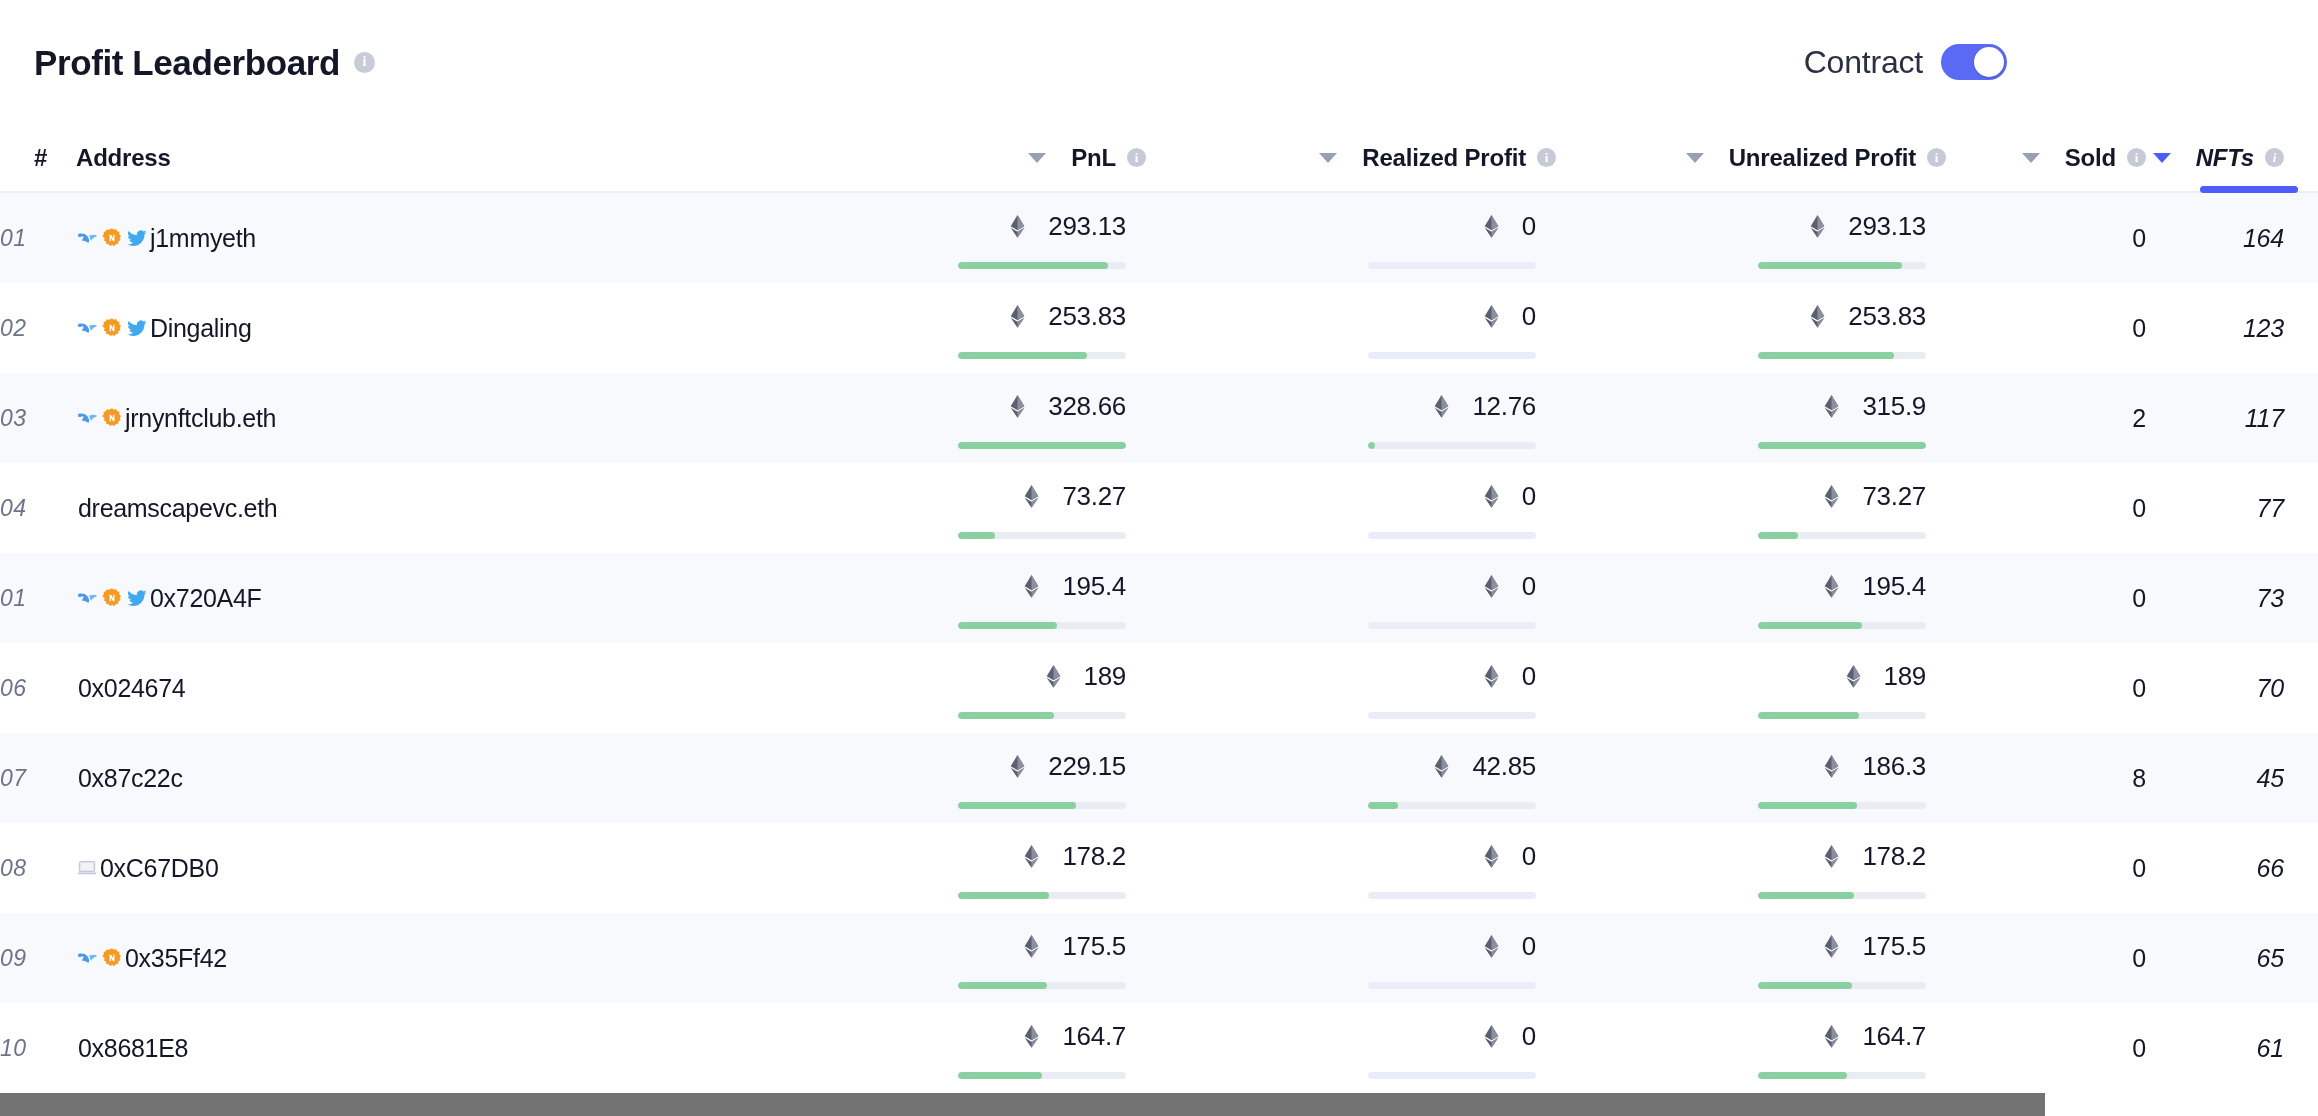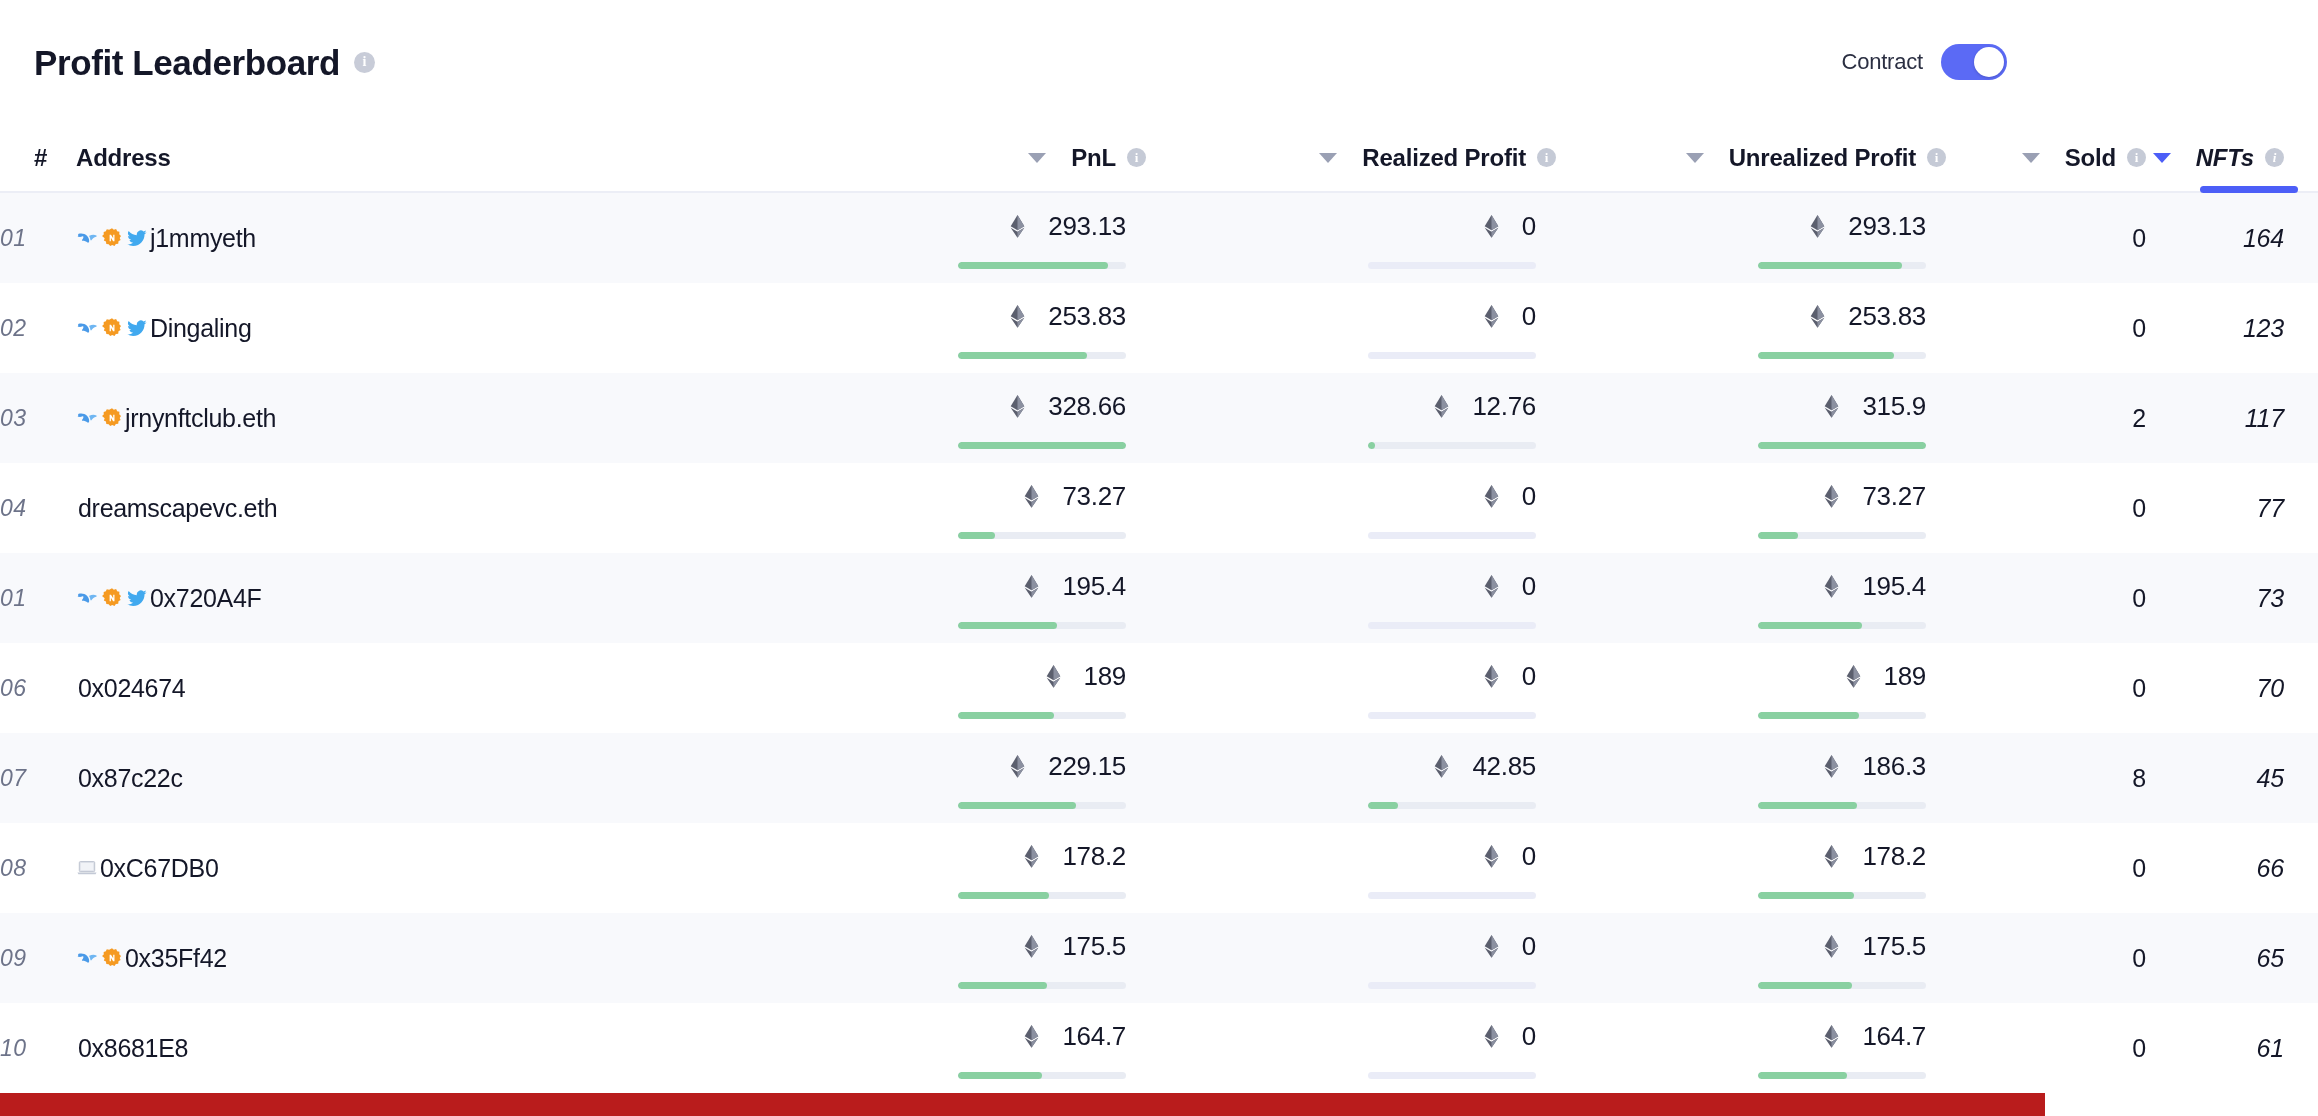--- a/index.html
+++ b/index.html
@@ -10,21 +10,21 @@
     overflow: hidden;
     background: #ffffff;
     font-family: "Liberation Sans", sans-serif;
     -webkit-font-smoothing: antialiased;
   }
 
   .page {
     width: 2045px;
     height: 1116px;
     position: relative;
-    background: #b91c1c;
+    background: #737373;
   }
 
   
   .topbar {
     height: 124px;
     display: flex;
     align-items: center;
     justify-content: space-between;
     padding: 0 38px 0 34px;
     background: #ffffff;
@@ -65,21 +65,21 @@
     font-size: 13px;
     background: #c5cad6;
   }
 
   .toggle-wrap {
     display: flex;
     align-items: center;
     gap: 18px;
   }
   .toggle-label {
-    font-size: 22px;
+    font-size: 32px;
     color: #2b2f42;
     font-weight: 400;
     letter-spacing: -0.2px;
   }
   .switch {
     width: 66px;
     height: 36px;
     border-radius: 18px;
     background: #5b6af5;
     position: relative;

